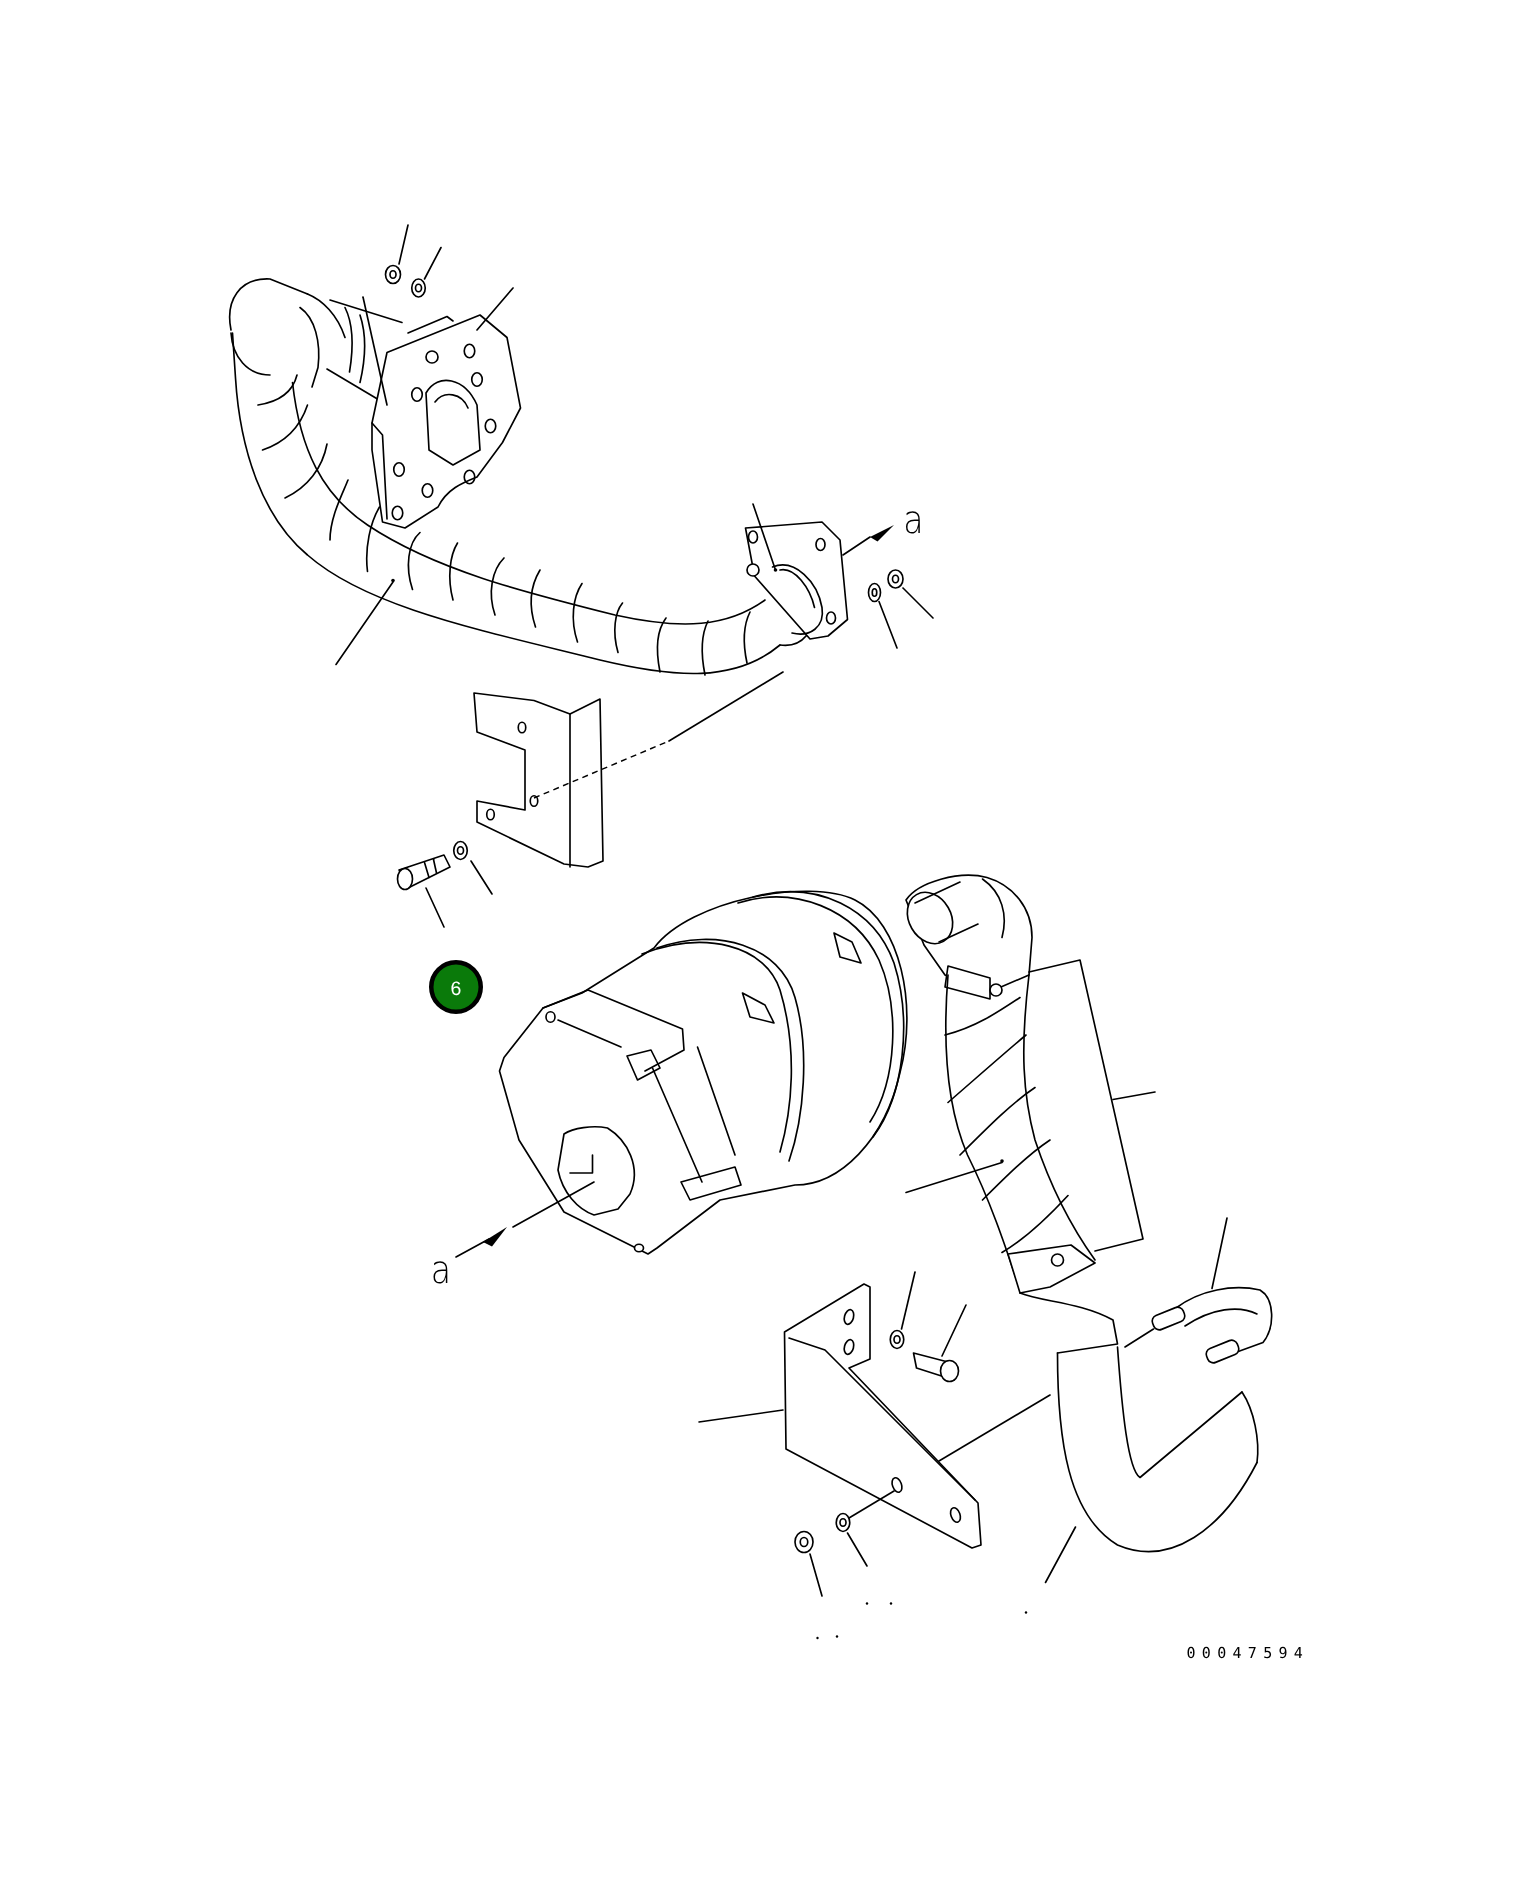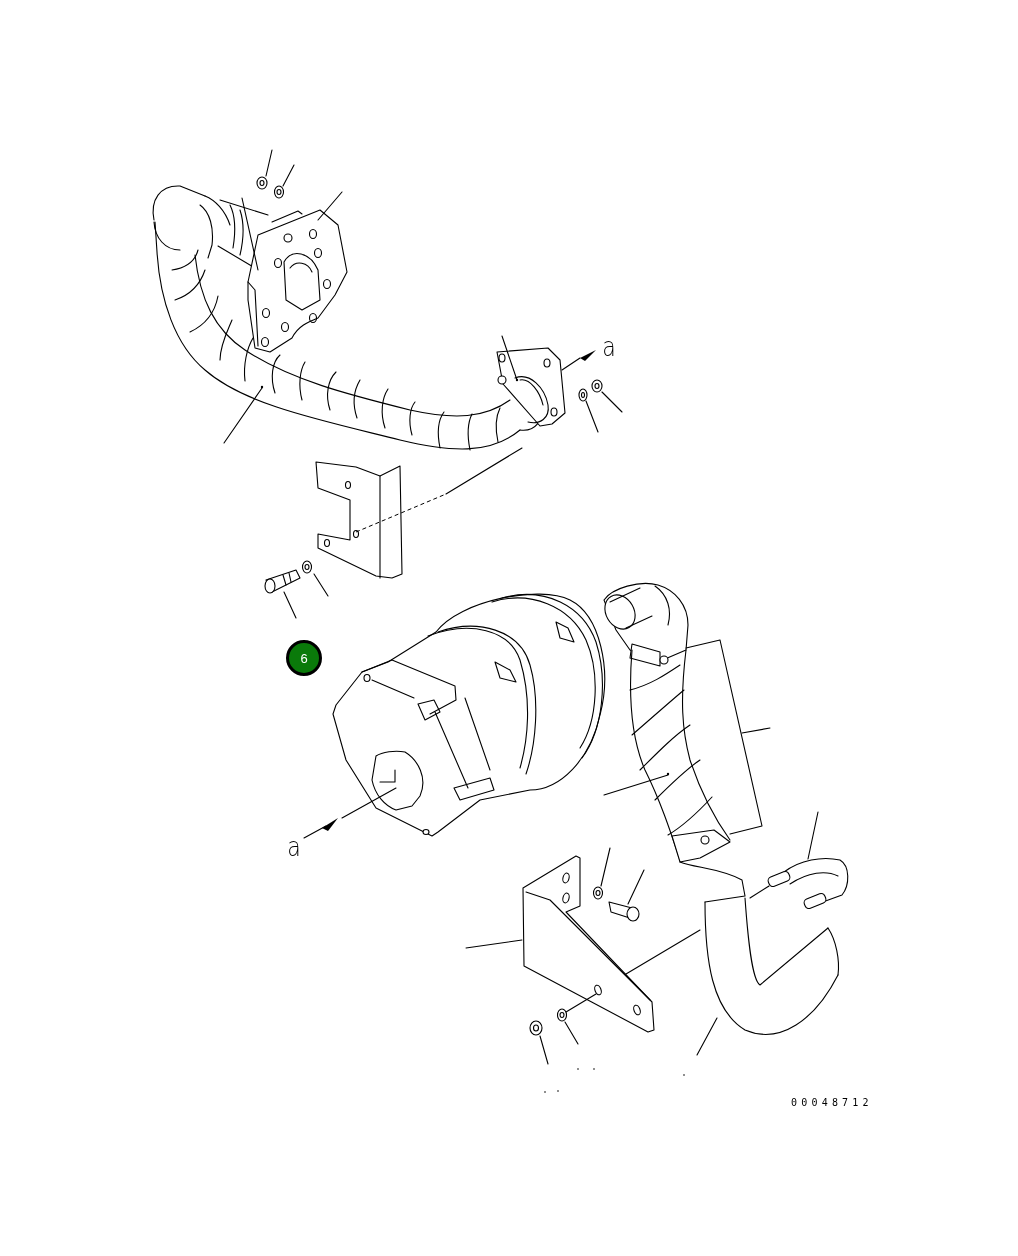--- a/index.html
+++ b/index.html
@@ -247,13 +247,13 @@
   </g>
 </svg>
 
 <div class="ref-label" style="left:601px; top:334px;">a</div>
 <div class="ref-label" style="left:286px; top:834px;">a</div>
 
 <div class="callout" style="left:286px; top:640px; background:#0a7a0a;">
   <span>6</span>
 </div>
 
-<div class="drawing-no">00048712</div>
+<div class="drawing-no">00047594</div>
 
 </body></html>

